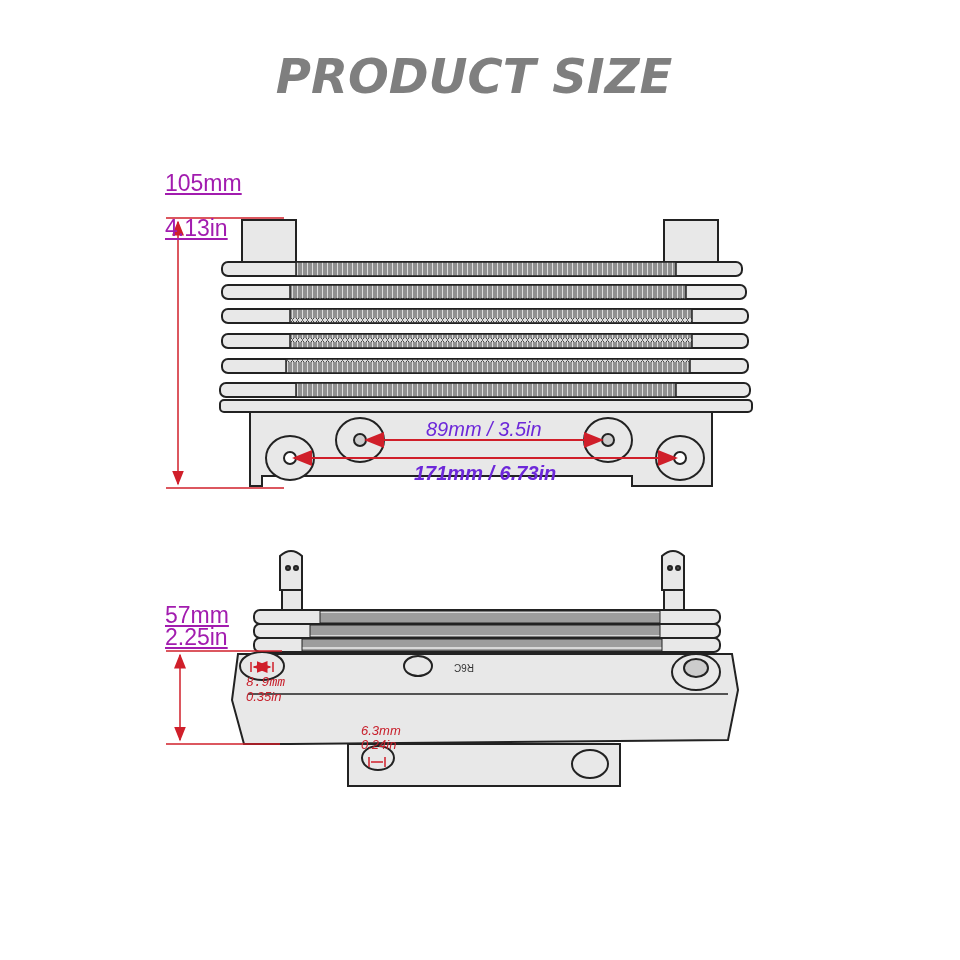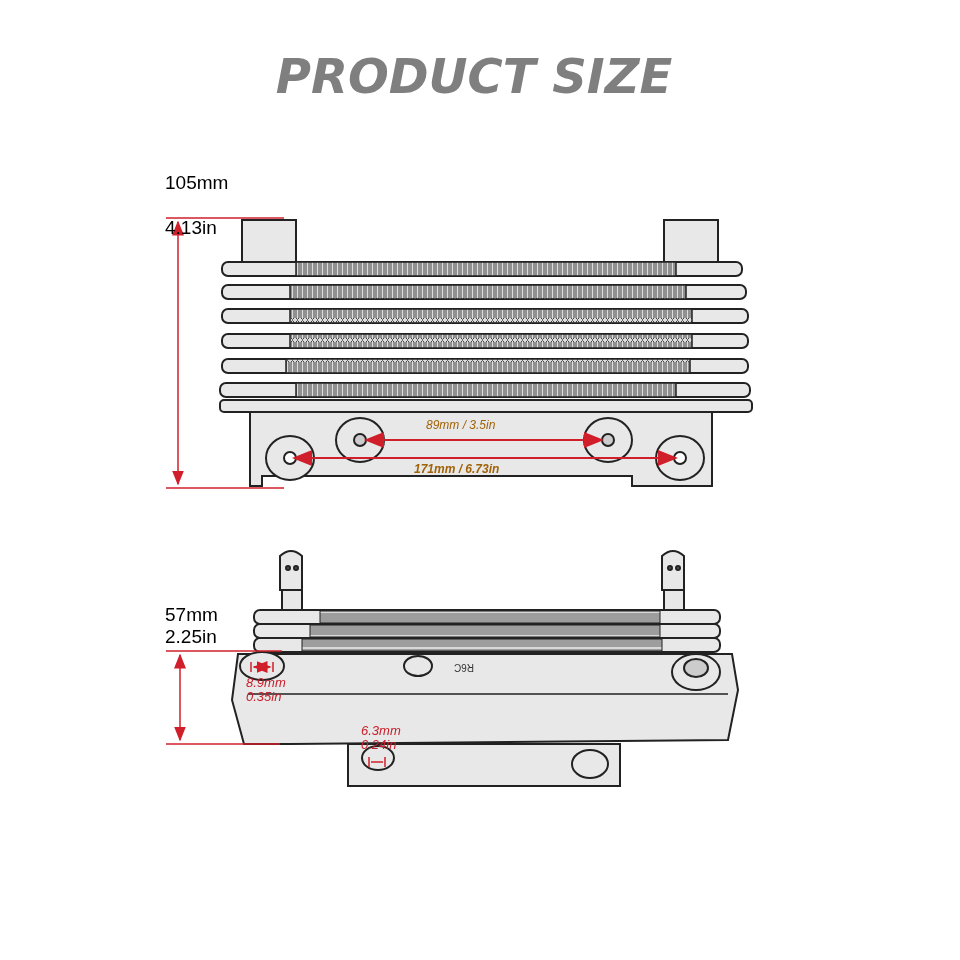--- a/index.html
+++ b/index.html
@@ -1,24 +1,24 @@
 <!DOCTYPE html>
 <html><head>
 <meta charset="utf-8">
 <style>
   html, body { margin: 0; padding: 0; background: #ffffff; }
   body { width: 960px; height: 960px; position: relative; overflow: hidden;
          font-family: "Liberation Sans", sans-serif; }
   .title { position: absolute; left: 0; top: 48px; width: 948px; text-align: center;
            font-family: "DejaVu Sans", sans-serif; font-weight: bold; font-style: italic;
            font-size: 48px; color: #7f7f7f; letter-spacing: 0px; }
-  .dim-label { position: absolute; color: #000000; font-size: 19px; line-height: 22px; }
+  .dim-label { position: absolute; color: #a21caf; font-size: 23px; line-height: 22px; text-decoration: underline; }
   .dim-label-small { position: absolute; color: #c8202c; font-size: 13px; line-height: 13px;
                      font-style: italic; }
-  .inline-label { position: absolute; color: #a16207; font-size: 12px; font-style: italic;
+  .inline-label { position: absolute; color: #6d28d9; font-size: 20px; font-style: italic;
                   white-space: nowrap; }
   svg { position: absolute; left: 0; top: 0; }
 </style>
 </head>
 <body>
 
 <div class="title">PRODUCT SIZE</div>
 
 <svg width="960" height="960">
   <defs>
@@ -120,16 +120,16 @@
   </g>
 </svg>
 
 <div class="dim-label" style="left:165px; top:172px;">105mm</div>
 <div class="dim-label" style="left:165px; top:194px;margin-top:23px;">4.13in</div>
 <div class="inline-label" style="left:426px; top:418px;">89mm / 3.5in</div>
 <div class="inline-label" style="left:414px; top:462px;font-weight:bold;">171mm / 6.73in</div>
 
 <div class="dim-label" style="left:165px; top:604px;">57mm</div>
 <div class="dim-label" style="left:165px; top:626px;">2.25in</div>
-<div class="dim-label-small" style="left:246px; top:676px;">8.9mm</div>
+<div class="dim-label-small" style="left:246px; top:676px;font-family:Liberation Mono, monospace;">8.9mm</div>
 <div class="dim-label-small" style="left:246px; top:690px;">0.35in</div>
 <div class="dim-label-small" style="left:361px; top:724px;">6.3mm</div>
 <div class="dim-label-small" style="left:361px; top:738px;">0.24in</div>
 
 </body></html>

